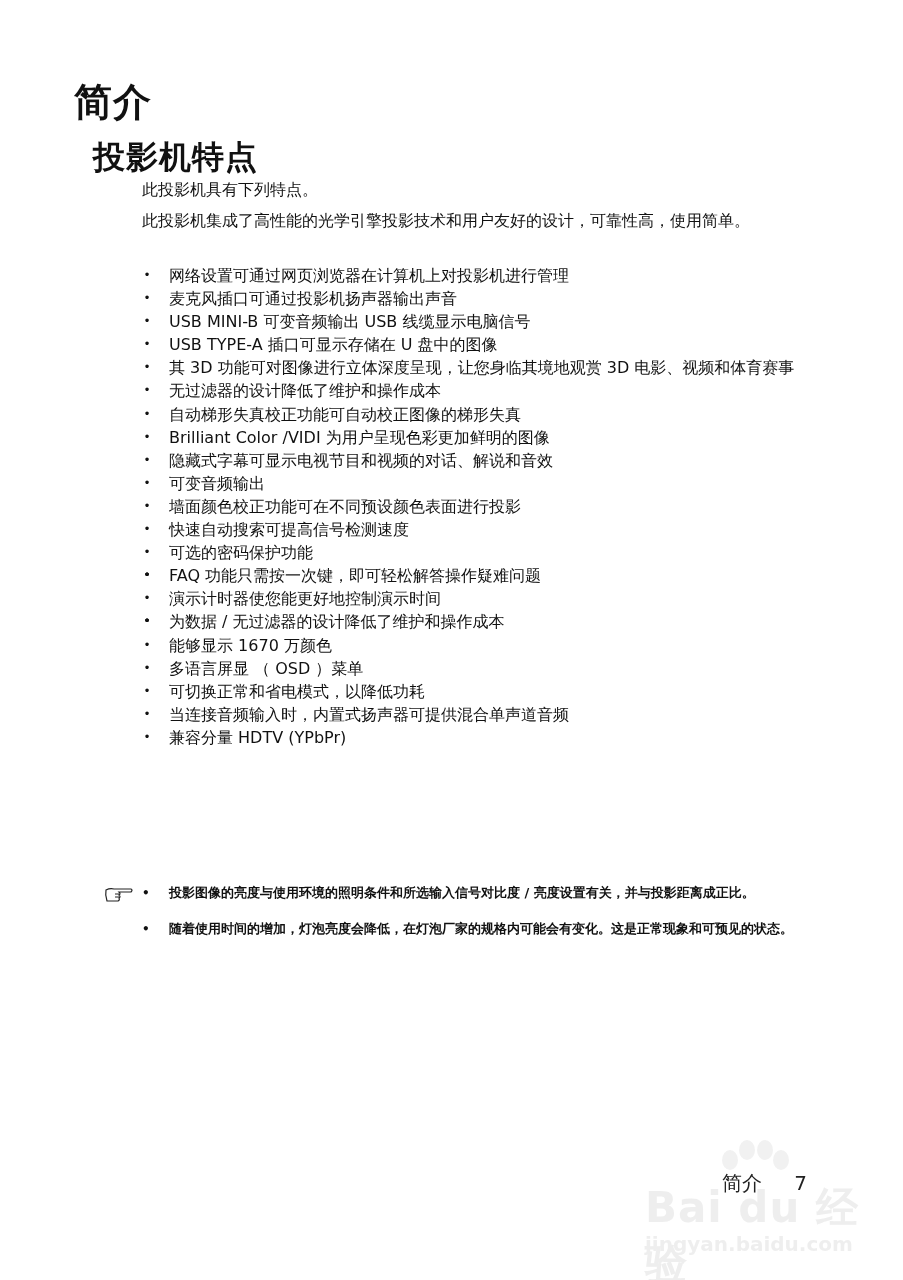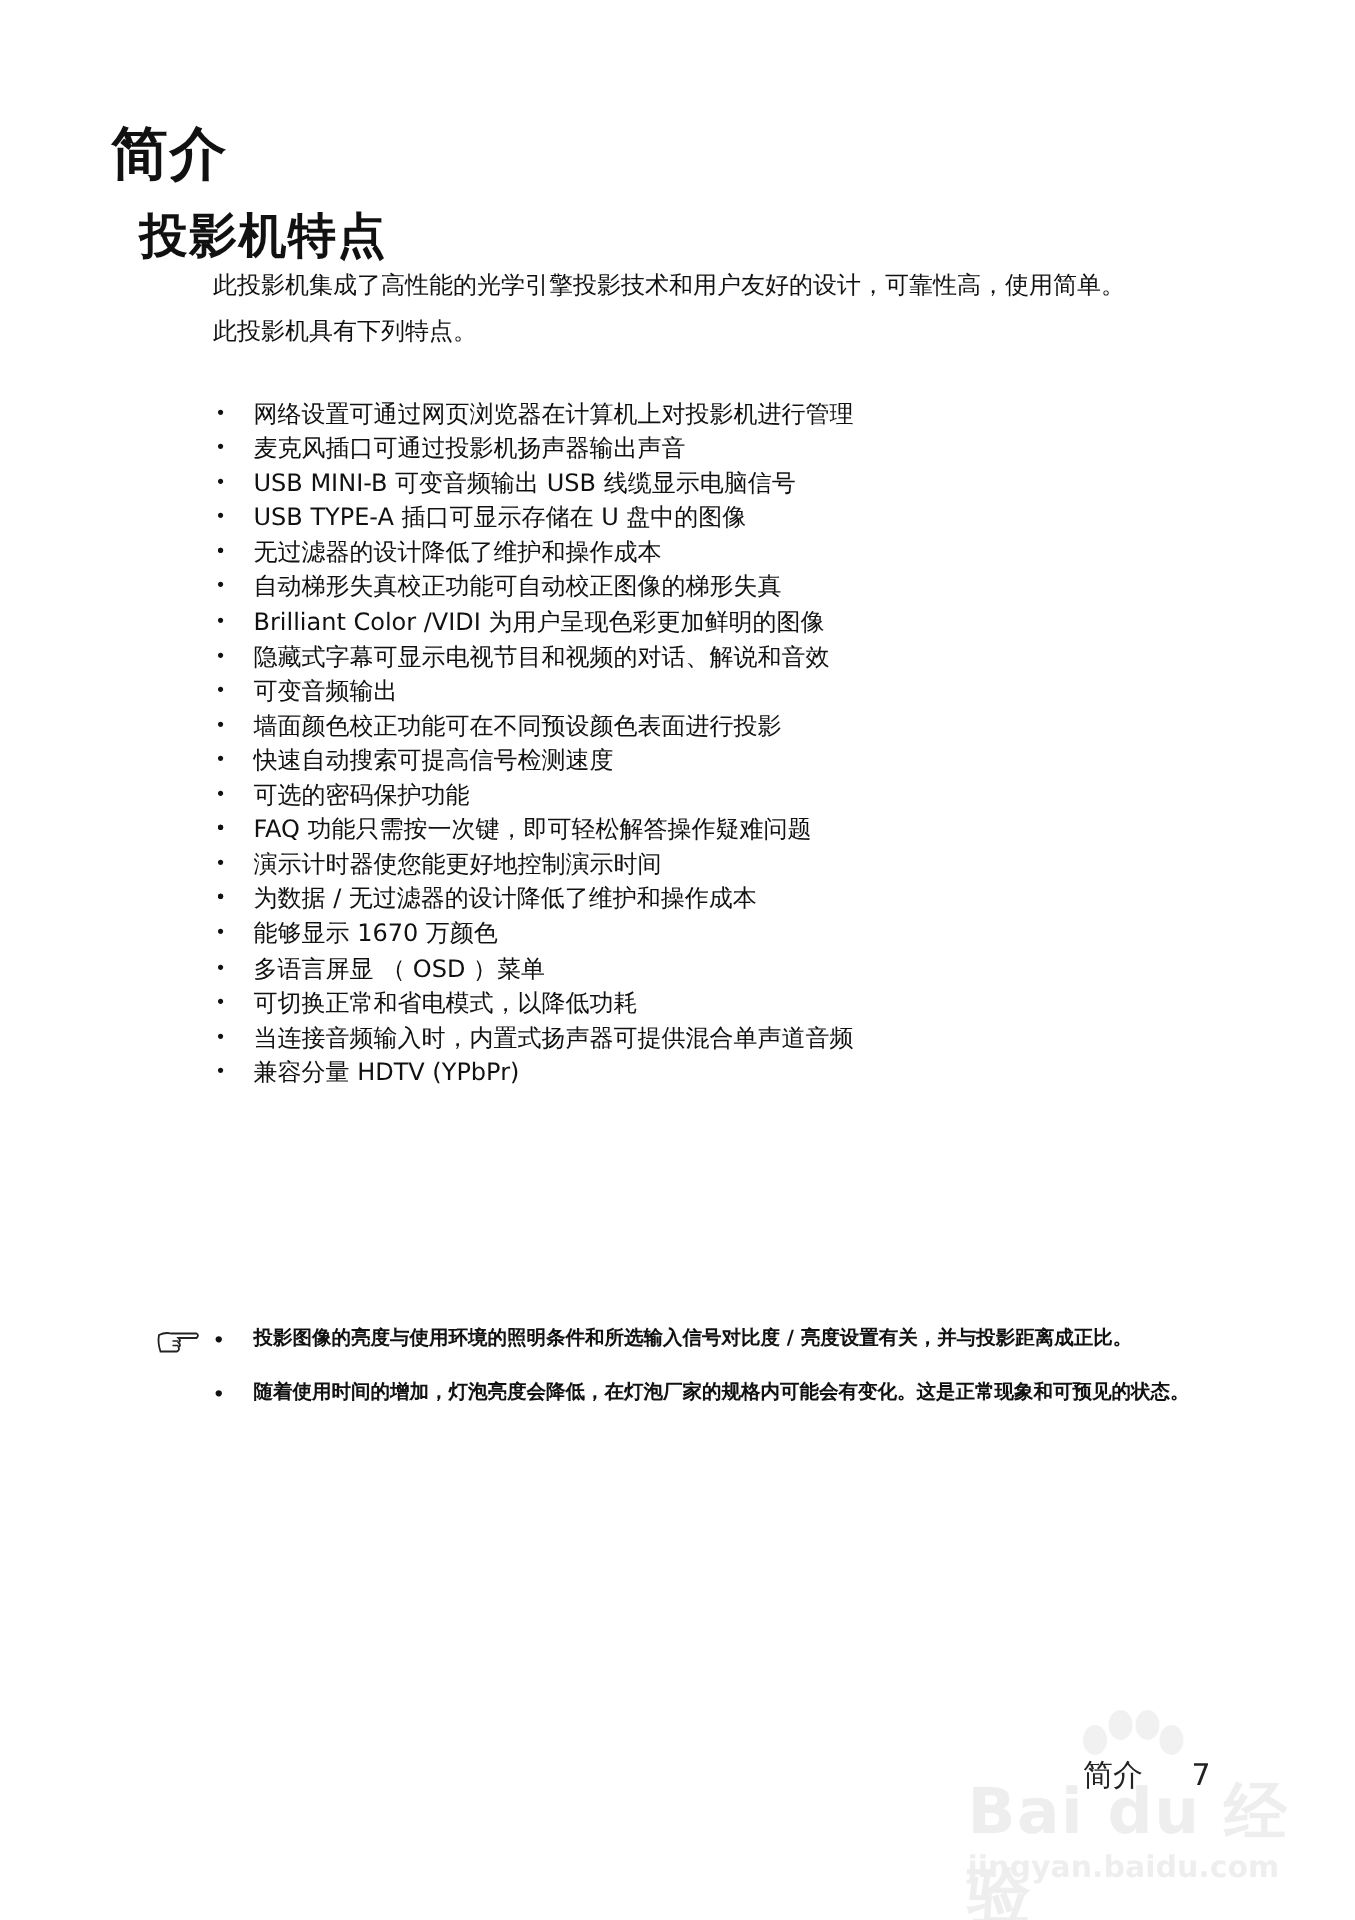--- a/index.html
+++ b/index.html
@@ -56,30 +56,30 @@
       font-family: "DejaVu Sans", sans-serif;
     }
   </style>
 </head>
 <body>
 
 <div class="h1">简介</div>
 <div class="h2">投影机特点</div>
 
 <div class="intro">
+  <p>此投影机具有下列特点。</p>
   <p>此投影机集成了高性能的光学引擎投影技术和用户友好的设计，可靠性高，使用简单。</p>
-  <p>此投影机具有下列特点。</p>
 </div>
 
 <ul class="features">
   <li><span class="bullet">•</span><span>网络设置可通过网页浏览器在计算机上对投影机进行管理</span></li>
   <li><span class="bullet">•</span><span>麦克风插口可通过投影机扬声器输出声音</span></li>
   <li><span class="bullet">•</span><span>USB MINI-B 可变音频输出 USB 线缆显示电脑信号</span></li>
   <li><span class="bullet">•</span><span>USB TYPE-A 插口可显示存储在 U 盘中的图像</span></li>
-  <li><span class="bullet">•</span></li>
+  <li><span class="bullet">•</span><span>其 3D 功能可对图像进行立体深度呈现，让您身临其境地观赏 3D 电影、视频和体育赛事</span></li>
   <li><span class="bullet">•</span><span>无过滤器的设计降低了维护和操作成本</span></li>
   <li><span class="bullet">•</span><span>自动梯形失真校正功能可自动校正图像的梯形失真</span></li>
   <li><span class="bullet">•</span><span>Brilliant Color /VIDI 为用户呈现色彩更加鲜明的图像</span></li>
   <li><span class="bullet">•</span><span>隐藏式字幕可显示电视节目和视频的对话、解说和音效</span></li>
   <li><span class="bullet">•</span><span>可变音频输出</span></li>
   <li><span class="bullet">•</span><span>墙面颜色校正功能可在不同预设颜色表面进行投影</span></li>
   <li><span class="bullet">•</span><span>快速自动搜索可提高信号检测速度</span></li>
   <li><span class="bullet">•</span><span>可选的密码保护功能</span></li>
   <li><span class="bullet">•</span></li>
   <li><span class="bullet">•</span></li>

